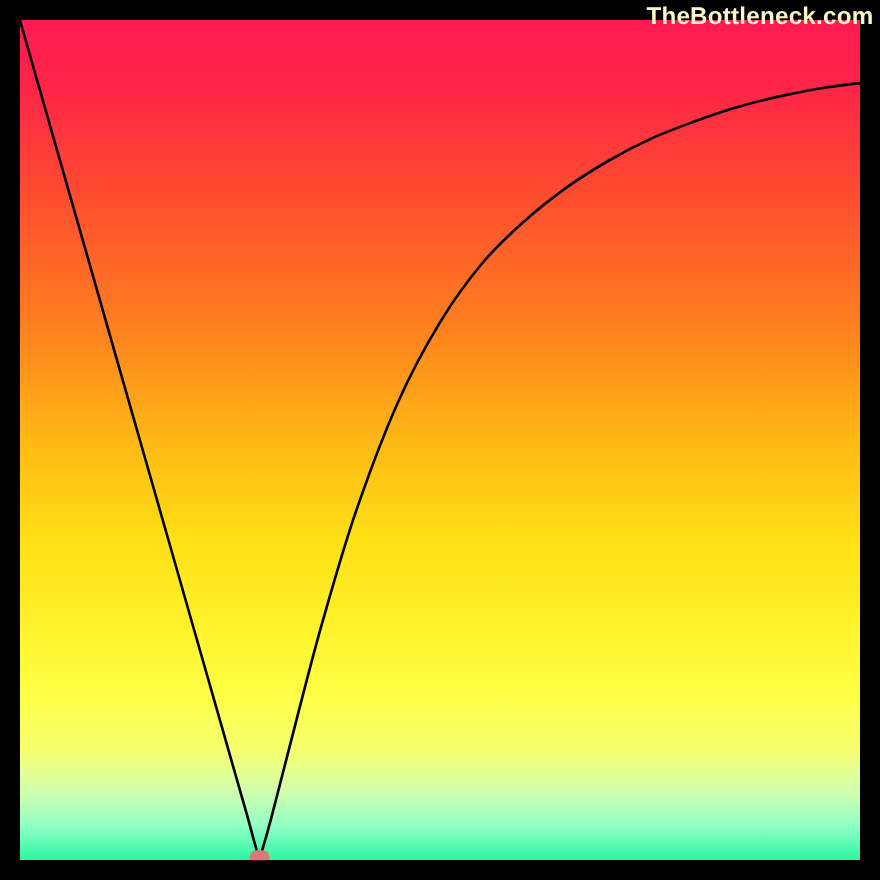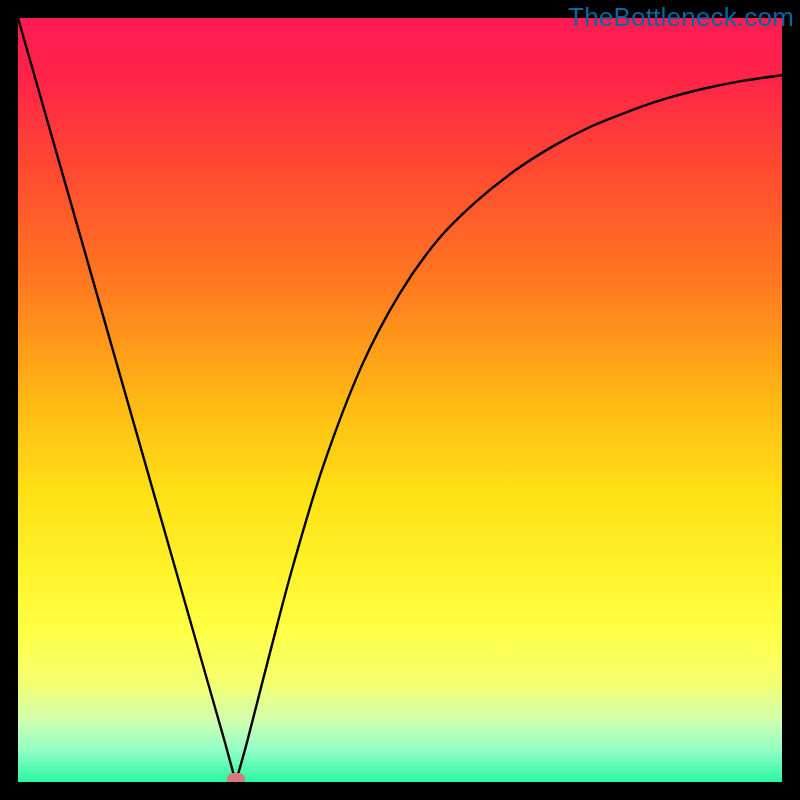--- a/index.html
+++ b/index.html
@@ -24,23 +24,23 @@
     left: 18px;
     top: 18px;
     width: 764px;
     height: 764px;
     overflow: hidden;
   }
   .watermark {
     position: absolute;
     top: 2px;
     right: 6px;
-    color: #0369a1;
-    font-size: 26px;
-    font-weight: 400;
+    color: #fef9c3;
+    font-size: 22px;
+    font-weight: 700;
     letter-spacing: 0.2px;
     z-index: 20;
   }
   svg {
     position: absolute;
     left: 0;
     top: 0;
   }
   .marker {
     position: absolute;

